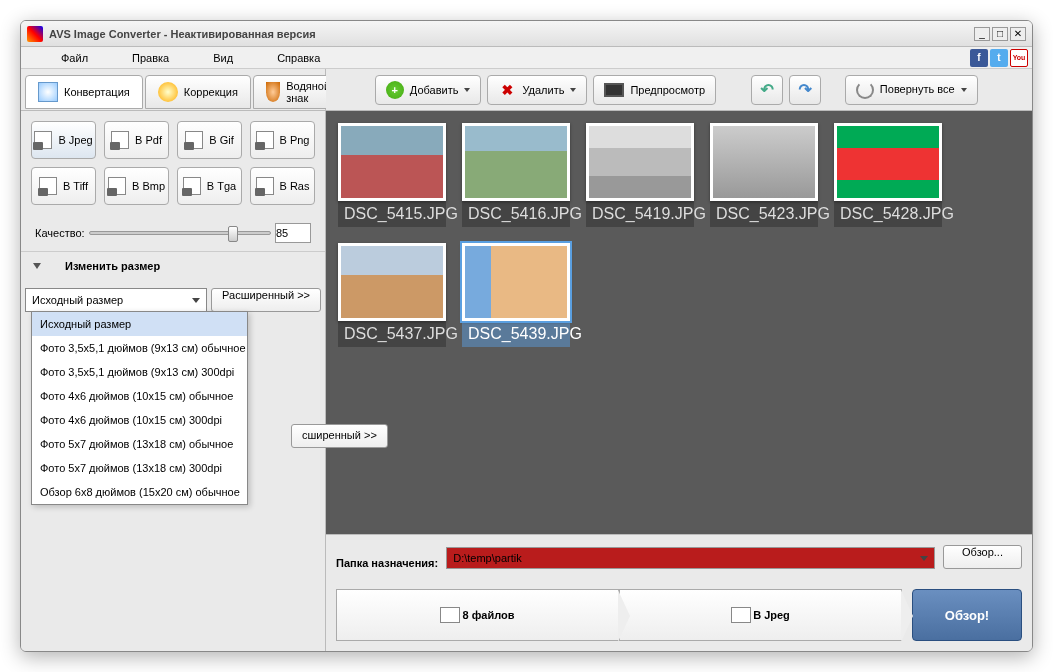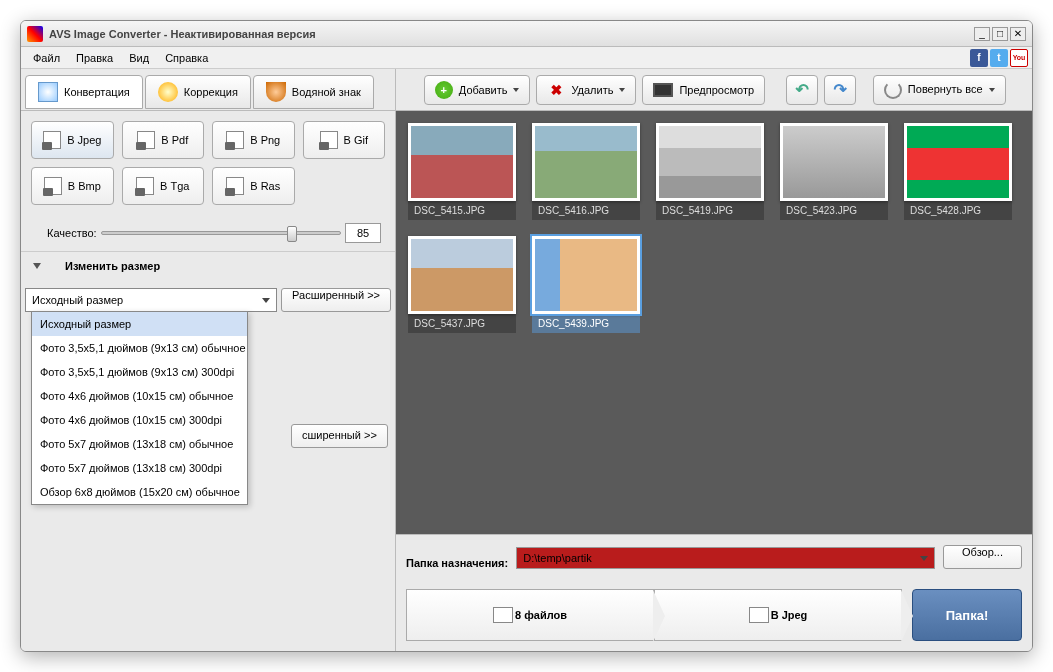--- a/index.html
+++ b/index.html
@@ -4,45 +4,45 @@
 <style>
 * { box-sizing: border-box; margin: 0; padding: 0; font-family: Tahoma, Arial, sans-serif; font-size: 11px; }
 body { background: #fff; display: flex; justify-content: center; align-items: center; height: 100vh; }
 .window { width: 1013px; height: 632px; border: 1px solid #888; border-radius: 6px; background: linear-gradient(#f0f0f0, #e8e8e8); box-shadow: 0 5px 20px rgba(0,0,0,0.3); display: flex; flex-direction: column; overflow: hidden; }
 .titlebar { height: 26px; background: linear-gradient(#f5f5f5, #e0e0e0); display: flex; align-items: center; padding: 0 6px; border-bottom: 1px solid #bbb; }
 .app-icon { width: 16px; height: 16px; margin-right: 6px; background: linear-gradient(45deg,#f90,#f00,#00f); border-radius: 2px; }
 .title-text { font-weight: bold; color: #444; flex: 1; }
 .win-btns { display: flex; gap: 2px; }
 .win-btn { width: 16px; height: 14px; border: 1px solid #999; background: #eee; display: flex; align-items: center; justify-content: center; font-size: 10px; cursor: pointer; }
 .menubar { height: 22px; background: #f0f0f0; display: flex; align-items: center; padding: 0 4px; border-bottom: 1px solid #ccc; }
-.menu-item { padding: 3px 8px; cursor: pointer; }
+.menu-item { padding: 3px 8px; cursor: pointer; margin-left: 28px; }
 .social { margin-left: auto; display: flex; gap: 2px; }
 .social-icon { width: 18px; height: 18px; border-radius: 2px; display: flex; align-items: center; justify-content: center; color: #fff; font-weight: bold; font-size: 10px; cursor: pointer; }
 .fb { background: #3b5998; }
 .tw { background: #55acee; }
 .yt { background: #fff; border: 1px solid #c00; color: #c00; font-size: 7px; }
 .body { flex: 1; display: flex; position: relative; }
-.left-panel { width: 375px; background: #eaeaea; border-right: 1px solid #bbb; display: flex; flex-direction: column; }
+.left-panel { width: 305px; background: #eaeaea; border-right: 1px solid #bbb; display: flex; flex-direction: column; }
 .right-panel { flex: 1; display: flex; flex-direction: column; background: #eaeaea; }
 .tabs { height: 42px; display: flex; align-items: center; padding: 4px 4px 0; gap: 2px; border-bottom: 1px solid #bbb; }
 .tab { height: 34px; padding: 0 12px; background: linear-gradient(#fff,#e8e8e8); border: 1px solid #aaa; border-radius: 4px 4px 0 0; display: flex; align-items: center; gap: 6px; cursor: pointer; }
 .tab.active { background: #fff; }
 .tab-icon { width: 20px; height: 20px; }
 .tab-icon.conv { background: radial-gradient(#fff,#9cf); border: 1px solid #69c; }
 .tab-icon.corr { background: radial-gradient(#ffc,#fa0); border-radius: 50%; }
 .tab-icon.water { background: radial-gradient(#fc9,#c60); border-radius: 0 0 50% 50%; }
 .format-grid { padding: 10px; display: grid; grid-template-columns: repeat(4, 1fr); gap: 8px; }
 .fmt-btn { height: 38px; background: linear-gradient(#fff,#eee); border: 1px solid #aaa; border-radius: 4px; display: flex; align-items: center; justify-content: center; gap: 6px; cursor: pointer; font-size: 11px; }
 .fmt-btn.active { background: linear-gradient(#fff,#dde6f0); }
 .fmt-icon { width: 18px; height: 18px; background: #fff; border: 1px solid #888; position: relative; }
 .fmt-icon::after { content: ''; position: absolute; bottom: -2px; left: -2px; width: 10px; height: 8px; background: #666; border-radius: 1px; }
-.quality-row { padding: 8px 14px; display: flex; align-items: center; gap: 4px; margin-left: 12px; }
+.quality-row { padding: 8px 14px; display: flex; align-items: center; gap: 4px; }
 .slider { flex: 1; height: 4px; background: #ccc; border: 1px solid #999; border-radius: 2px; position: relative; }
 .slider-thumb { position: absolute; right: 18%; top: -6px; width: 10px; height: 16px; background: linear-gradient(#fff,#ccc); border: 1px solid #888; border-radius: 2px; cursor: pointer; }
-.quality-val { width: 36px; height: 20px; border: 1px solid #999; background: #fff; text-align: center; line-height: 18px; }
+.quality-val { width: 36px; height: 20px; border: 1px solid #999; background: #fff; text-align: left; line-height: 18px; }
 .section { border-top: 1px solid #ccc; }
 .section-head { padding: 8px 12px; display: flex; align-items: center; gap: 24px; font-weight: bold; cursor: pointer; }
 .tri { width: 0; height: 0; border-left: 4px solid transparent; border-right: 4px solid transparent; border-top: 6px solid #555; }
 .section-body { padding: 8px 4px; display: flex; gap: 4px; position: relative; }
 .combo { flex: 1; height: 24px; background: #fff; border: 1px solid #888; display: flex; align-items: center; padding: 0 6px; cursor: pointer; position: relative; }
 .combo::after { content: ''; position: absolute; right: 6px; width: 0; height: 0; border-left: 4px solid transparent; border-right: 4px solid transparent; border-top: 5px solid #444; }
 .adv-btn { height: 24px; padding: 0 10px; background: linear-gradient(#fff,#eee); border: 1px solid #999; border-radius: 3px; cursor: pointer; }
 .dropdown { position: absolute; top: 31px; left: 10px; width: 217px; background: #fff; border: 1px solid #888; z-index: 100; box-shadow: 2px 2px 6px rgba(0,0,0,0.2); }
 .dd-item { padding: 6px 8px; cursor: pointer; white-space: nowrap; overflow: hidden; }
 .dd-item:hover, .dd-item.sel { background: #d0e0f5; }
@@ -55,21 +55,21 @@
 .icn.del { color: #c00; font-weight: bold; font-size: 14px; }
 .icn.prev { background: #333; border: 2px solid #555; width: 20px; height: 14px; }
 .icn.undo::before { content: '↶'; color: #4a8; font-size: 16px; font-weight: bold; }
 .icn.redo::before { content: '↷'; color: #48c; font-size: 16px; font-weight: bold; }
 .icn.rot { width: 18px; height: 18px; border: 2px solid #888; border-radius: 50%; border-top-color: transparent; position: relative; }
 .caret { width: 0; height: 0; border-left: 3px solid transparent; border-right: 3px solid transparent; border-top: 4px solid #444; }
 .thumb-area { flex: 1; background: #5a5a5a; padding: 12px; display: flex; flex-wrap: wrap; align-content: flex-start; gap: 16px; overflow: auto; }
 .thumb { width: 108px; display: flex; flex-direction: column; }
 .thumb-img { width: 108px; height: 78px; background: #fff; border: 3px solid #fff; box-shadow: 0 1px 3px rgba(0,0,0,0.4); cursor: pointer; position: relative; overflow: hidden; }
 .thumb.selected .thumb-img { outline: 2px solid #5a9fe0; }
-.thumb-label { background: #444; color: #ddd; padding: 4px 6px; font-size: 10px; }
+.thumb-label { background: #444; color: #ddd; padding: 4px 6px; font-size: 16px; }
 .thumb.selected .thumb-label { background: #5a7a9a; color: #fff; }
 .thumb-img.t0 { background: linear-gradient(#8ab 40%, #b55 40%); }
 .thumb-img.t1 { background: linear-gradient(#9bc 35%, #8a7 35%); }
 .thumb-img.t2 { background: linear-gradient(#ddd 30%, #bbb 30% 70%, #999 70%); }
 .thumb-img.t3 { background: linear-gradient(#ccc, #999); }
 .thumb-img.t4 { background: linear-gradient(#0a5 30%, #e33 30% 75%, #0a5 75%); }
 .thumb-img.t5 { background: linear-gradient(#ccc 55%, #987 55%); }
 .thumb-img.t6 { background: linear-gradient(#bcd 40%, #c96 40%); }
 .thumb-img.t7 { background: linear-gradient(90deg, #7ad 25%, #e9b984 25%); }
 .dest-row { padding: 10px; display: flex; align-items: flex-end; gap: 8px; border-top: 1px solid #bbb; }
@@ -133,25 +133,29 @@
         <div class="fmt-btn active">
             <span class="fmt-icon"></span>
             <span>В Jpeg</span>
           </div>
         <div class="fmt-btn">
             <span class="fmt-icon"></span>
             <span>В Pdf</span>
           </div>
         <div class="fmt-btn">
             <span class="fmt-icon"></span>
+            <span>В Gif</span>
+          </div>
+        <div class="fmt-btn">
+            <span class="fmt-icon"></span>
             <span>В Png</span>
           </div>
         <div class="fmt-btn">
             <span class="fmt-icon"></span>
-            <span>В Gif</span>
+            <span>В Tiff</span>
           </div>
         <div class="fmt-btn">
             <span class="fmt-icon"></span>
             <span>В Bmp</span>
           </div>
         <div class="fmt-btn">
             <span class="fmt-icon"></span>
             <span>В Tga</span>
           </div>
         <div class="fmt-btn">
@@ -268,18 +272,18 @@
 
       <div class="bottom-flow">
         <div class="flow-step">
           <span class="flow-icon"></span>
           <b>8 файлов</b>
         </div>
         <div class="flow-step">
           <span class="flow-icon"></span>
           <b>В Jpeg</b>
         </div>
-        <div class="start-btn">Папка!</div>
+        <div class="start-btn">Обзор!</div>
       </div>
     </div>
 
   </div>
 </div>
 
 </body></html>

